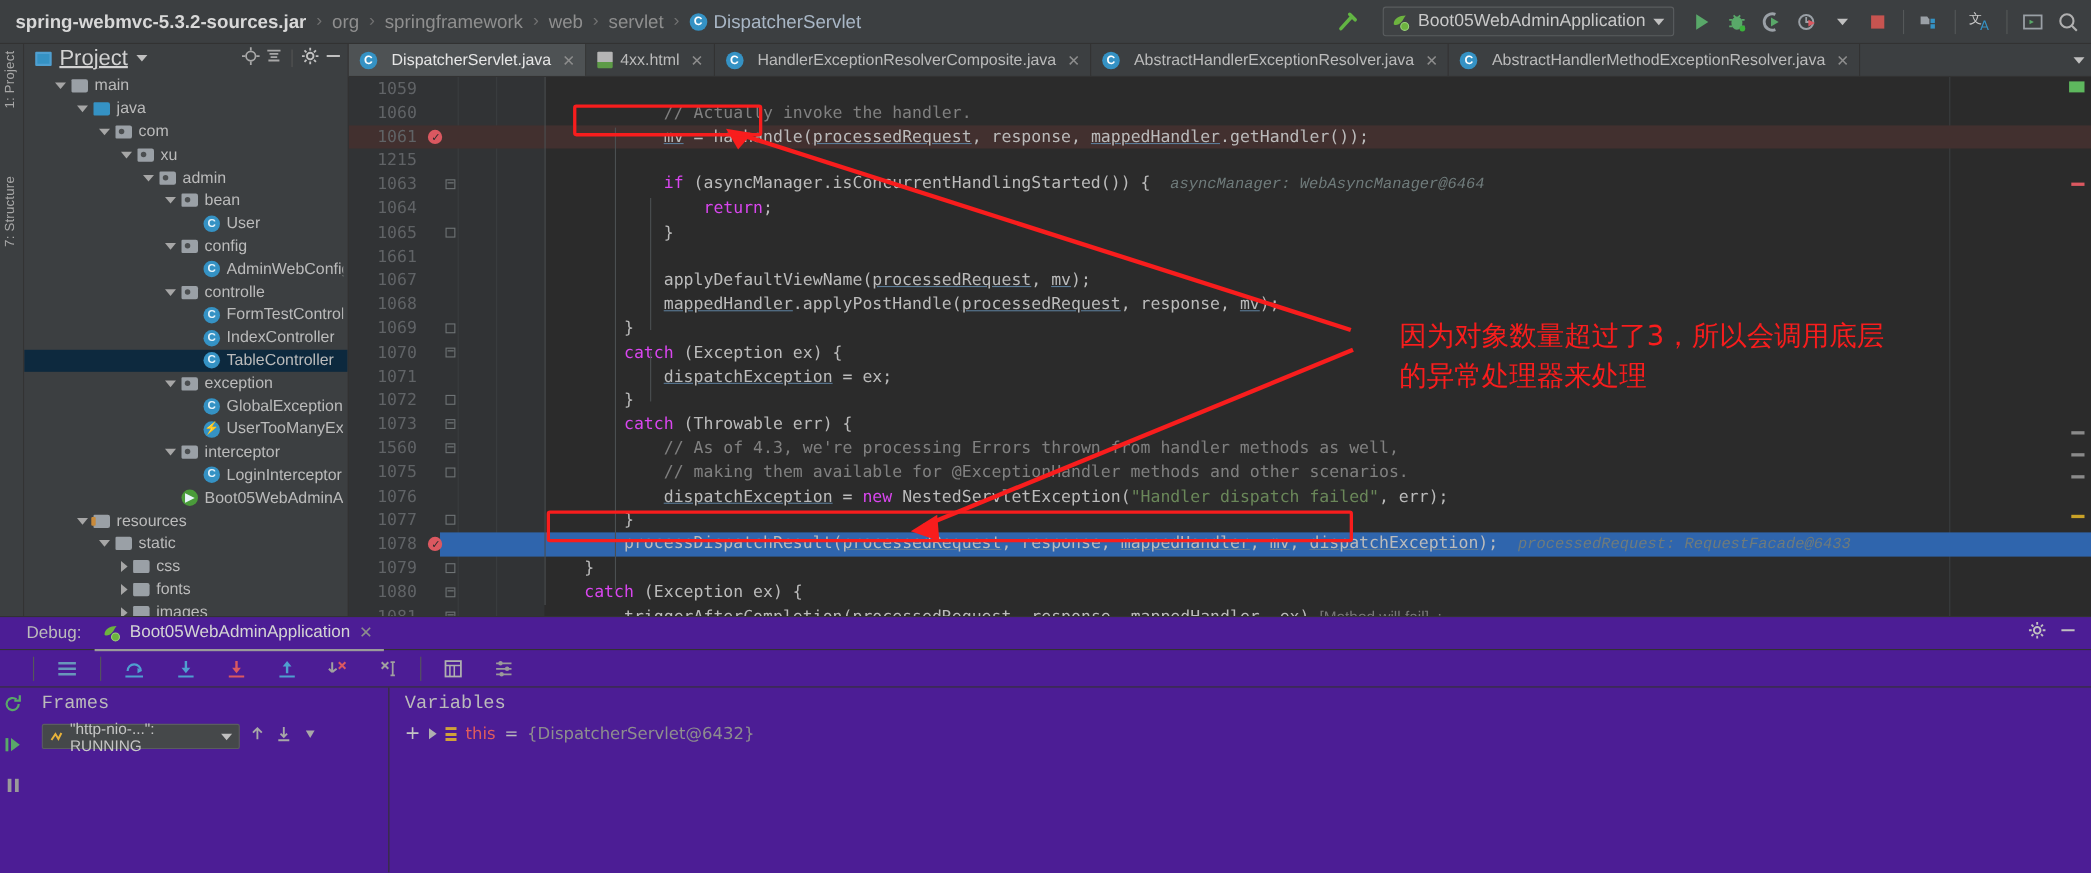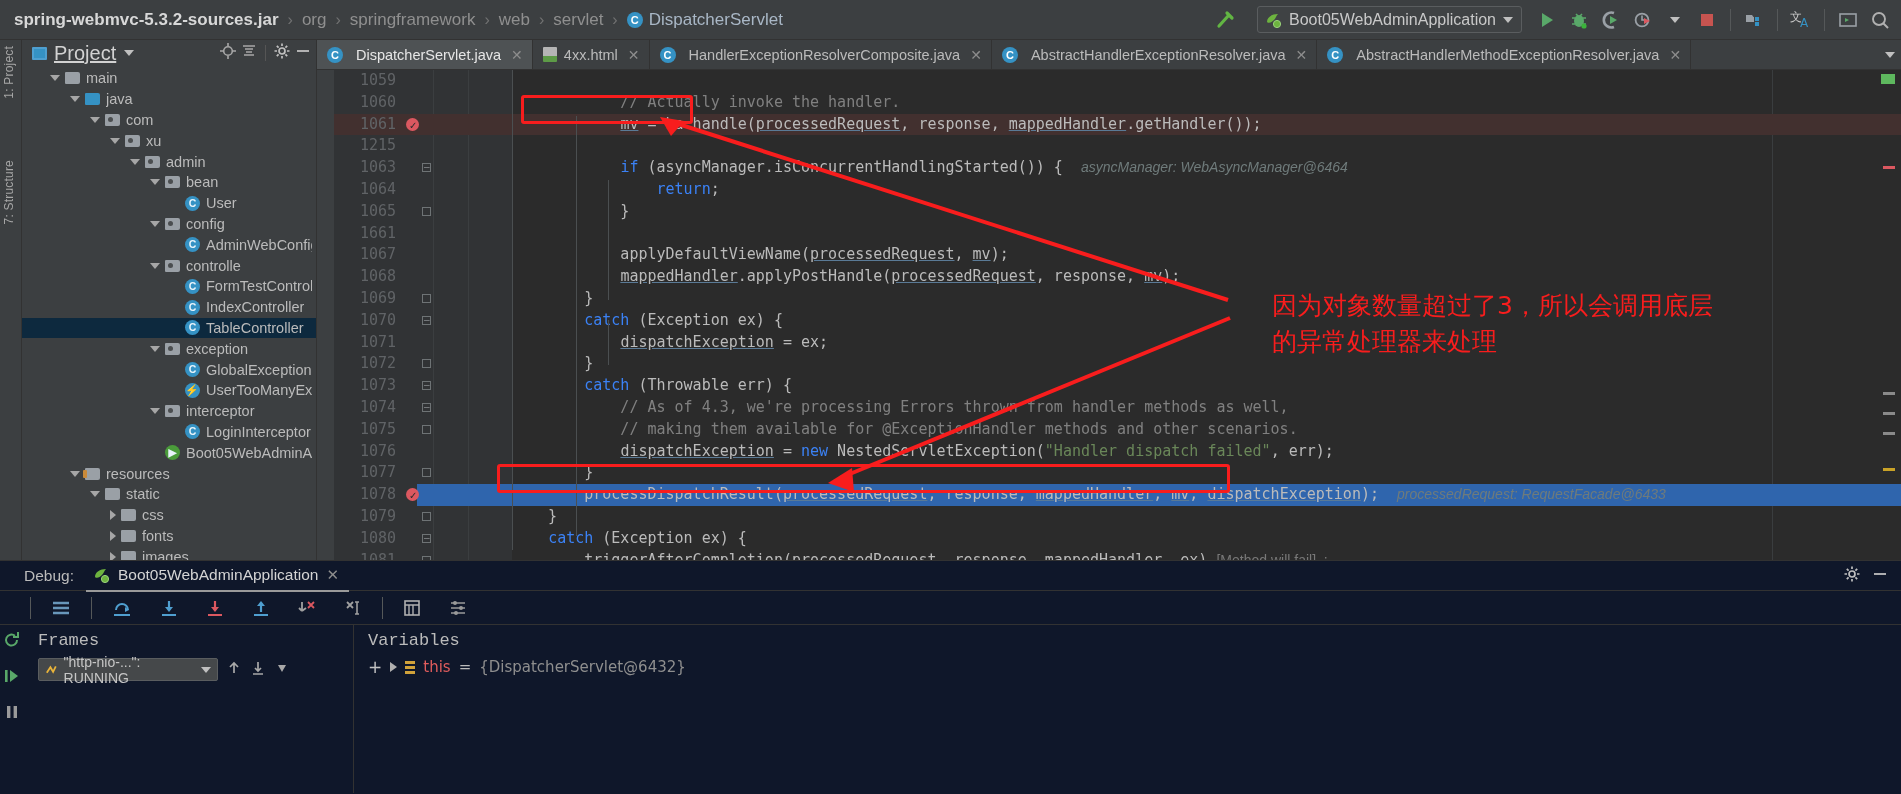--- a/index.html
+++ b/index.html
@@ -143,21 +143,21 @@
   .html-icon {
     width: 14px; height: 15px; background: linear-gradient(#b5b5b5 60%, #5d9b47 60%);
     border-radius: 1px; flex: 0 0 auto;
   }
   .tabsbar-right {
     margin-left: auto; display: flex; align-items: center; padding: 0 6px;
   }
 
   
   .editor {
-    position: absolute; left: 334px; top: 70px; right: 0; height: 490px;
+    position: absolute; left: 317px; top: 70px; right: 0; height: 490px;
     background: #2b2b2b; overflow: hidden;
   }
   .gutter {
     position: absolute; left: 0; top: 0; width: 178px; height: 100%;
     background: #313335;
   }
   .gut-strip {
     position: absolute; top: 0; width: 1px; height: 100%; background: #3b3e40;
   }
   .codearea {
@@ -172,25 +172,25 @@
   .lnum {
     position: absolute; left: 0; width: 62px; text-align: right;
     color: #606366; font-family: "DejaVu Sans Mono", monospace; font-size: 15px;
   }
   .ltext { position: absolute; left: 178px; }
   .cline.hl-red { background: #42302f; }
   .selband {
     position: absolute; left: 83px; right: 0; top: 0; height: 21.8px;
     background: #2f65ad;
   }
-  .kw   { color: #3b82f6; }
+  .kw   { color: #d946ef; }
   .cmt  { color: #808080; }
   .str  { color: #6a8759; }
   .ul   { text-decoration: underline; text-decoration-color: #5a7a96; }
-  .hint { color: #6f7b7b; font-style: italic; font-family: Liberation Sans, sans-serif; font-size: 14px;}
+  .hint { color: #6f7b7b; font-style: italic; font-family: Liberation Mono, monospace; font-size: 14px;}
   .methodfail { color: #787878; font-size: 14px; font-family: "Liberation Sans", sans-serif; }
   .bp {
     position: absolute; left: 72px; width: 13px; height: 13px; border-radius: 50%;
     background: #db5860;
   }
   .bp::after {
     content: '\2713'; position: absolute; left: 3px; top: -3px;
     font-size: 10px; color: #2b2b2b; font-family: "DejaVu Sans", sans-serif;
   }
   .fold {
@@ -215,21 +215,21 @@
   }
   .anno-text {
     position: absolute; color: #f81d1d; font-size: 25px; line-height: 36px;
     font-family: "DejaVu Sans", sans-serif; white-space: pre-line;
   }
   .anno-svg { position: absolute; left: 0; top: 0; pointer-events: none; }
 
   
   .debugpanel {
     position: absolute; left: 0; bottom: 0; width: 1901px; height: 234px;
-    background: #0f172a; border-top: 1px solid #323232;
+    background: #4c1d95; border-top: 1px solid #323232;
   }
   .dbg-head {
     height: 30px; display: flex; align-items: center; padding-left: 24px;
     border-bottom: 1px solid #323232;
   }
   .dbg-head .dlabel { font-size: 15.5px; color: #bbbbbb; margin-right: 12px; }
   .dbg-tabchip {
     display: flex; align-items: center; gap: 8px; padding: 3px 10px 4px 6px;
     position: relative; font-size: 15.5px; color: #d4d4d4;
   }
@@ -598,21 +598,21 @@
         <div class="cline"><span class="lnum">1064</span><span class="ltext">                <span class="kw">return</span>;</span></div>
         <div class="cline"><span class="lnum">1065</span><span class="ltext">            }</span></div>
         <div class="cline"><span class="lnum">1661</span><span class="ltext"></span></div>
         <div class="cline"><span class="lnum">1067</span><span class="ltext">            applyDefaultViewName(<span class="ul">processedRequest</span>, <span class="ul">mv</span>);</span></div>
         <div class="cline"><span class="lnum">1068</span><span class="ltext">            <span class="ul">mappedHandler</span>.applyPostHandle(<span class="ul">processedRequest</span>, response, <span class="ul">mv</span>);</span></div>
         <div class="cline"><span class="lnum">1069</span><span class="ltext">        }</span></div>
         <div class="cline"><span class="lnum">1070</span><span class="ltext">        <span class="kw">catch</span> (Exception ex) {</span></div>
         <div class="cline"><span class="lnum">1071</span><span class="ltext">            <span class="ul">dispatchException</span> = ex;</span></div>
         <div class="cline"><span class="lnum">1072</span><span class="ltext">        }</span></div>
         <div class="cline"><span class="lnum">1073</span><span class="ltext">        <span class="kw">catch</span> (Throwable err) {</span></div>
-        <div class="cline"><span class="lnum">1074</span><span class="ltext"><span class="cmt">            // As of 4.3, we're processing Errors thrown from handler methods as well,</span></span></div>
+        <div class="cline"><span class="lnum">1560</span><span class="ltext"><span class="cmt">            // As of 4.3, we're processing Errors thrown from handler methods as well,</span></span></div>
         <div class="cline"><span class="lnum">1075</span><span class="ltext"><span class="cmt">            // making them available for @ExceptionHandler methods and other scenarios.</span></span></div>
         <div class="cline"><span class="lnum">1076</span><span class="ltext">            <span class="ul">dispatchException</span> = <span class="kw">new</span> NestedServletException(<span class="str">"Handler dispatch failed"</span>, err);</span></div>
         <div class="cline"><span class="lnum">1077</span><span class="ltext">        }</span></div>
         <div class="cline"><div class="selband"></div><span class="lnum">1078</span><span class="bp" style="top: 4px;"></span><span class="ltext">        processDispatchResult(<span class="ul">processedRequest</span>, response, <span class="ul">mappedHandler</span>, <span class="ul">mv</span>, <span class="ul">dispatchException</span>);  <span class="hint">processedRequest: RequestFacade@6433</span></span></div>
         <div class="cline"><span class="lnum">1079</span><span class="ltext">    }</span></div>
         <div class="cline"><span class="lnum">1080</span><span class="ltext">    <span class="kw">catch</span> (Exception ex) {</span></div>
         <div class="cline"><span class="lnum">1081</span><span class="ltext">        triggerAfterCompletion(<span class="ul">processedRequest</span>, response, <span class="ul">mappedHandler</span>, ex) <span class="methodfail">[Method will fail]  ;</span></span></div>
       </div>
 
     <div class="scroll-mark" style="top:96px;  background:#db5860;"></div>

